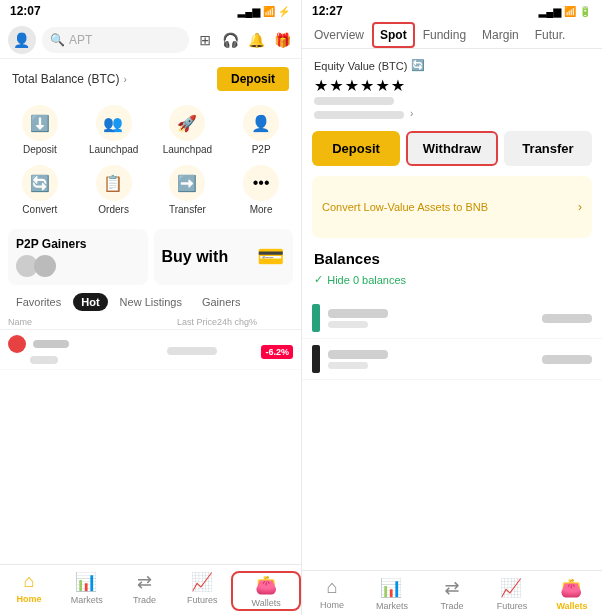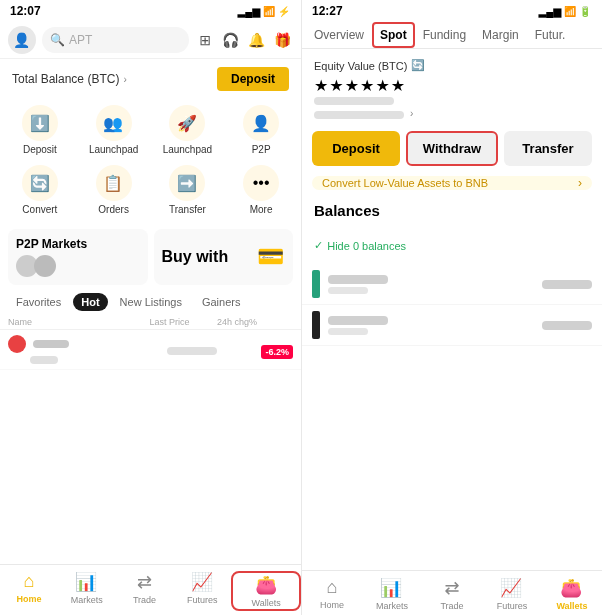--- a/index.html
+++ b/index.html
@@ -153,21 +153,21 @@
     }
 
     .market-header {
       display: flex;
       padding: 2px 8px;
       font-size: 9px;
       color: #aaa;
       border-bottom: 1px solid #f0f0f0;
     }
     .mh-name { flex: 1.2; }
-    .mh-price { flex: 1; text-align: center; }
+    .mh-price { flex: 1; text-align: right; }
     .mh-chg { flex: 0.8; text-align: left; }
 
     .market-list { flex: 1; overflow: hidden; }
     .market-row {
       display: flex;
       align-items: center;
       padding: 5px 8px;
       border-bottom: 1px solid #f8f8f8;
     }
     .mr-name { flex: 1.2; display: flex; flex-direction: column; gap: 1px; }
@@ -286,32 +286,32 @@
       background: #f0f0f0;
       color: #000;
       border: 2px solid #e04040;
     }
     .btn-transfer { background: #f0f0f0; color: #000; }
 
     .convert-banner {
       margin: 4px 10px;
       background: #fffbe6;
       border-radius: 8px;
-      padding: 0 10px;
+      padding: 24px 10px;
       display: flex;
       align-items: center;
       justify-content: space-between;
       font-size: 11px;
       color: #c89000;
       cursor: pointer;
     }
     .convert-arrow { font-size: 12px; color: #c89000; }
 
     .balances-section { padding: 8px 12px 4px; }
-    .balances-title { font-size: 15px; font-weight: 700; margin-bottom: 20px; }
+    .balances-title { font-size: 15px; font-weight: 700; margin-bottom: 6px; }
     .balances-sub { display: flex; align-items: center; gap: 4px; font-size: 11px; color: #27ae60; }
     .check-icon { color: #27ae60; }
 
     .balance-items { margin-top: 8px; }
     .balance-item {
       display: flex;
       align-items: center;
       padding: 6px 10px;
       border-bottom: 1px solid #f5f5f5;
       gap: 8px;
@@ -395,21 +395,21 @@
       <span class="icon-label">Transfer</span>
     </div>
     <div class="icon-item">
       <div class="icon-circle">•••</div>
       <span class="icon-label">More</span>
     </div>
   </div>
 
   <div class="promo-row">
     <div class="p2p-card">
-      <div class="p2p-title">P2P Markets</div>
+      <div class="p2p-title">P2P Gainers</div>
       <div style="display:flex;gap:4px;margin-top:4px;">
         <div style="width:22px;height:22px;border-radius:50%;background:#ccc;"></div>
         <div style="width:22px;height:22px;border-radius:50%;background:#bbb;margin-left:-8px;"></div>
       </div>
     </div>
     <div class="buy-card">
       <div class="buy-title">Buy with</div>
       <span class="card-icon">💳</span>
     </div>
   </div>

